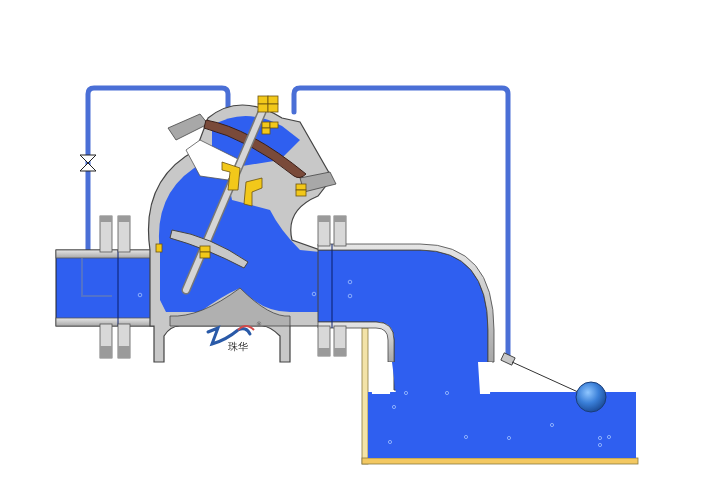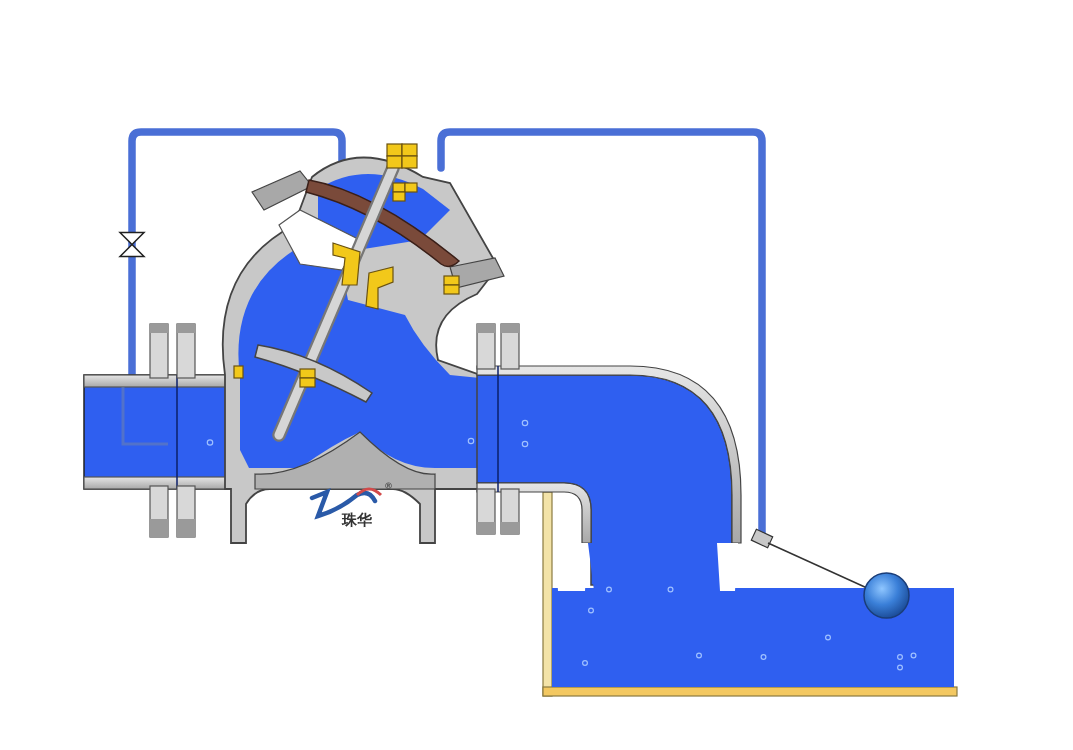--- a/index.html
+++ b/index.html
@@ -1,17 +1,17 @@
 <!DOCTYPE html>
 <html><head>
 <meta charset="utf-8">
 <style>
   html,body{margin:0;padding:0;background:#ffffff;}
   body{width:715px;height:500px;overflow:hidden;font-family:"DejaVu Sans",sans-serif;}
-  #stage{position:relative;width:638px;height:500px;font-weight:bold;}
+  #stage{position:relative;width:638px;height:500px;}
   svg{position:absolute;left:0;top:0;}
   .logo-text{font-size:10px;fill:#333;font-family:"DejaVu Sans",sans-serif;}
   .reg{font-size:6px;fill:#555;font-family:"DejaVu Sans",sans-serif;}
 </style>
 </head>
 <body>
 
 <div id="stage">
 <svg width="715" height="500" viewBox="0 0 715 500" xmlns="http://www.w3.org/2000/svg">
   <defs>

